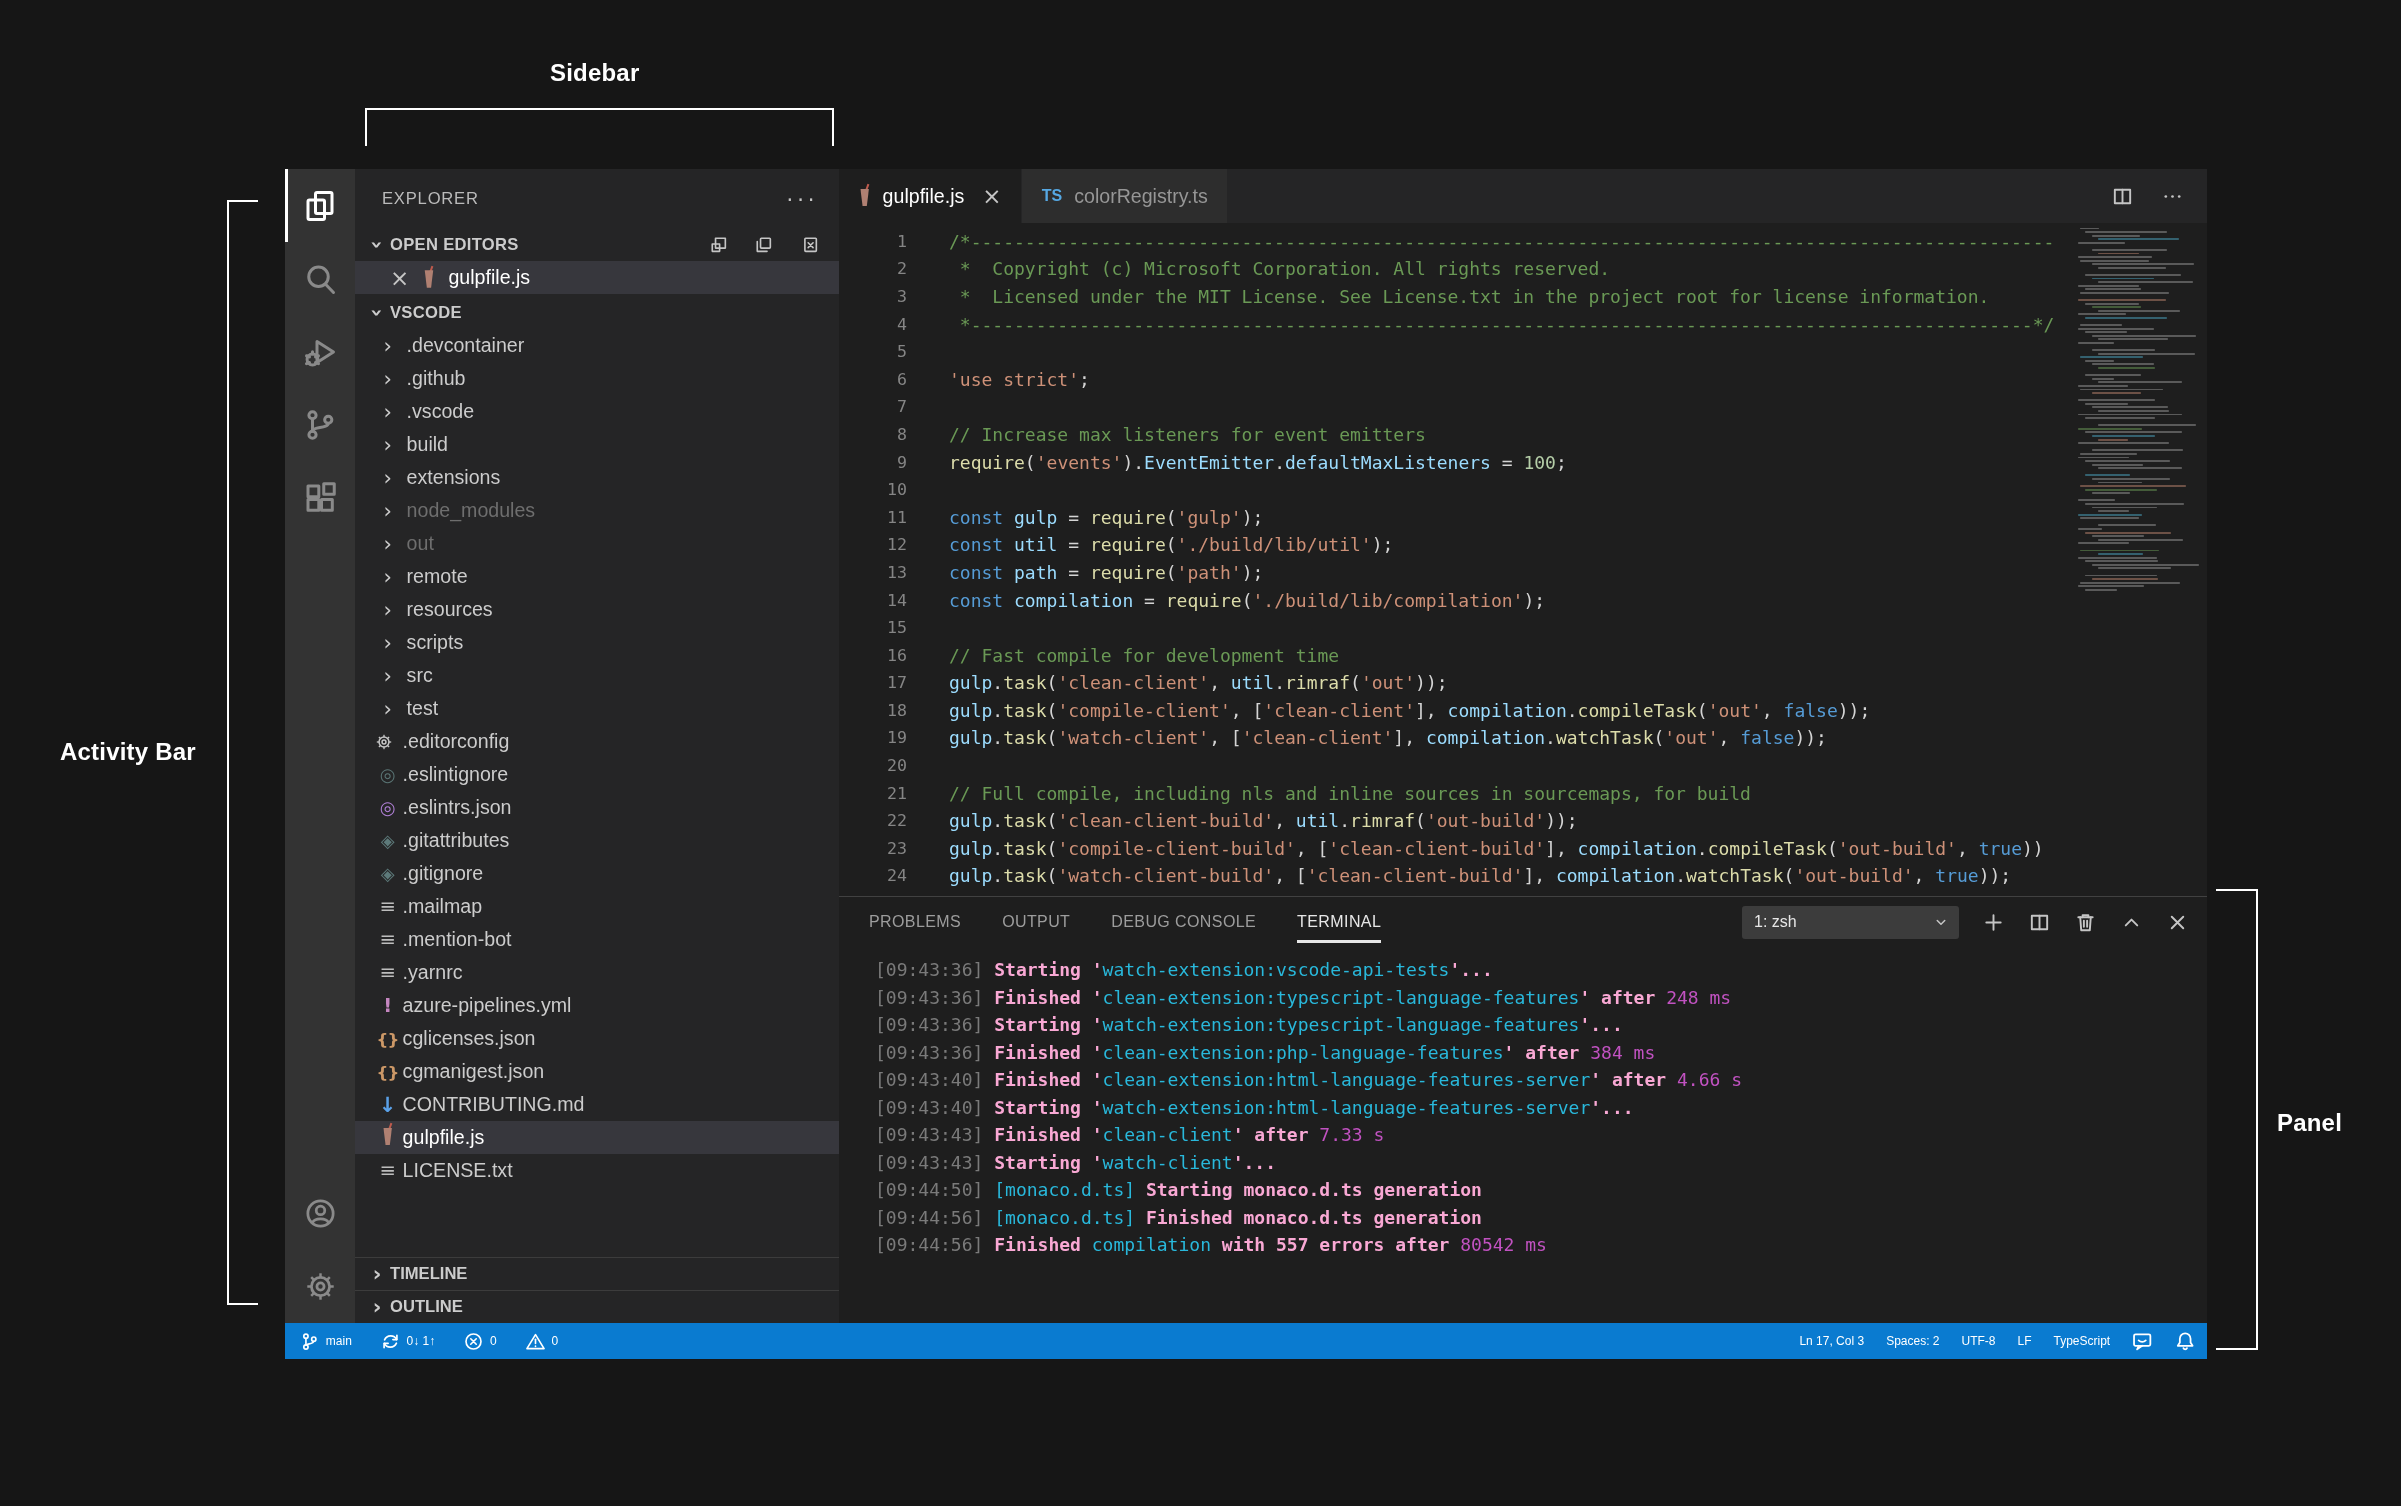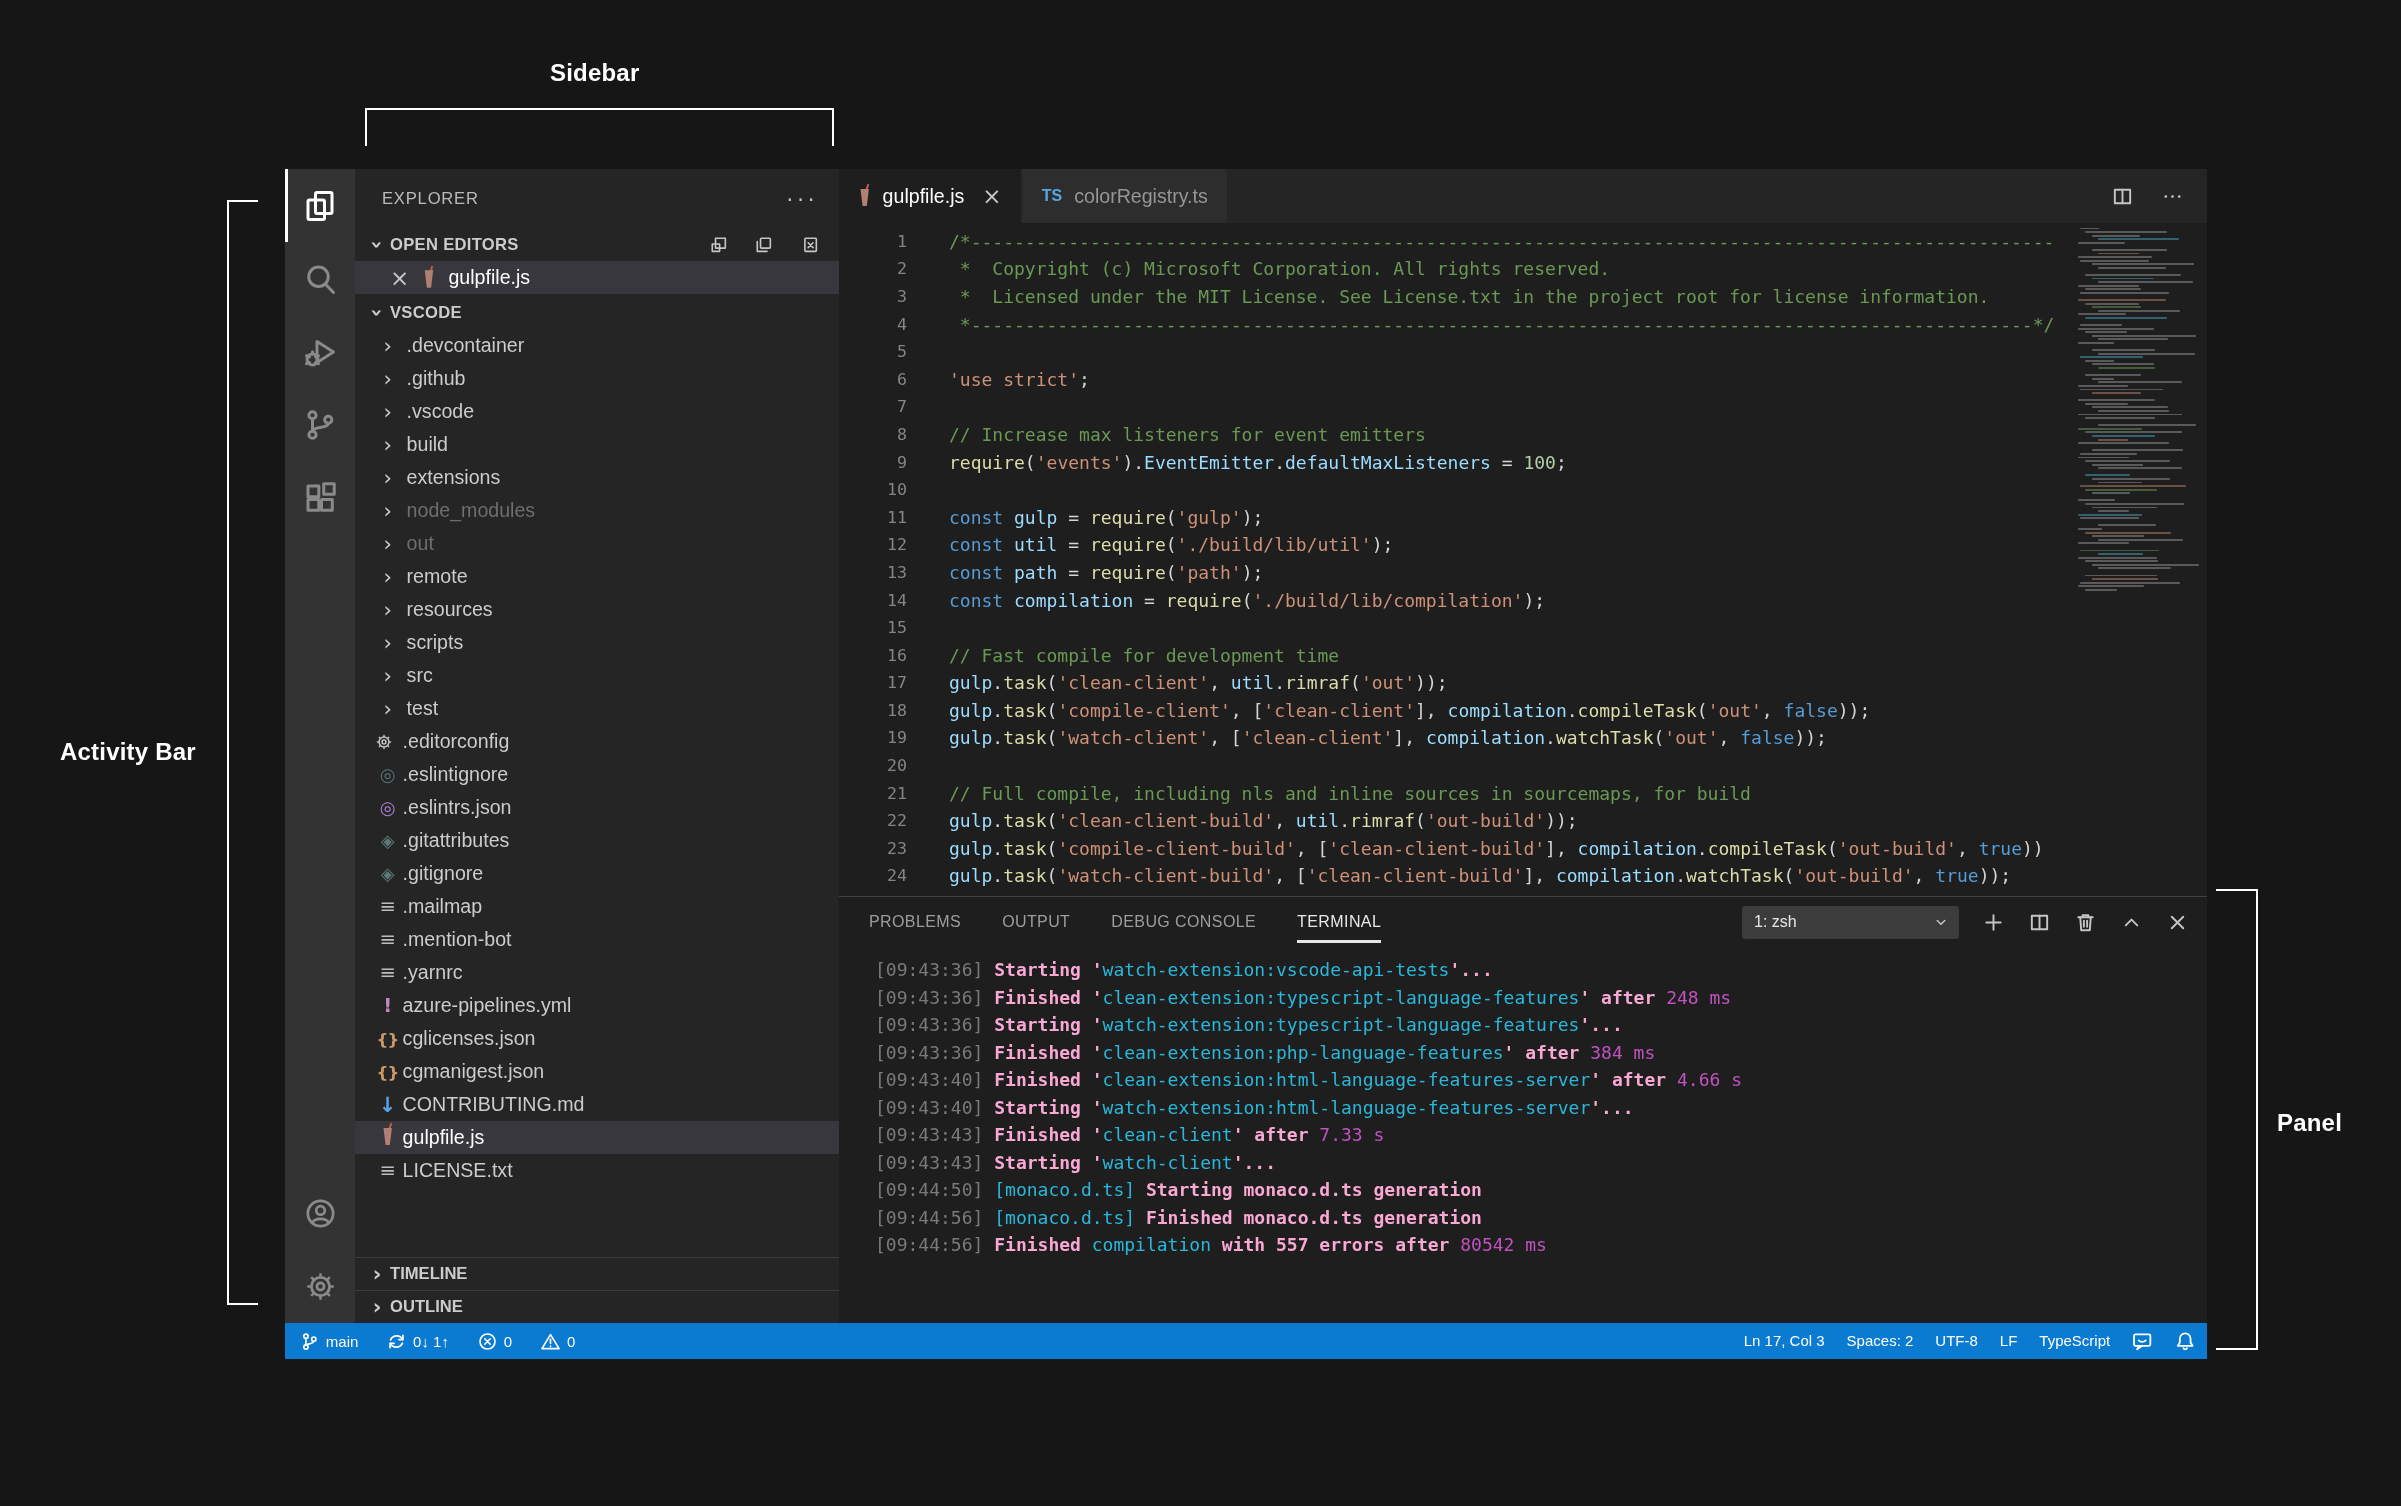--- a/index.html
+++ b/index.html
@@ -105,21 +105,21 @@
   .panel-actions { margin-left:auto; display:flex; align-items:center; gap:23px; padding-right:18px; }
   .shell-select { width:217px; height:33px; background:#3c3c3c; border-radius:3px; display:flex;
                   align-items:center; padding:0 9px 0 12px; font-size:16px; color:#e7e7e7; }
   .shell-select .sel-chev { margin-left:auto; }
   .terminal { padding:12px 0 0 36px; font-family:"DejaVu Sans Mono", monospace; font-size:18px; }
   .term-line { height:27.5px; white-space:pre; }
   .c-tm { color:#7a7a7a; } .c-pl { color:#f9a8d4;font-weight:bold; } .c-cy { color:#29b8db; } .c-mg { color:#c152c1; }
 
   
   .statusbar { height:36px; background:#0a7bd0; display:flex; align-items:center;
-               color:#ffffff; font-size:15px; padding:0 12px 0 15px; flex-shrink:0; }
+               color:#ffffff; font-size:12px; padding:0 12px 0 15px; flex-shrink:0; }
   .st-left { display:flex; align-items:center; gap:29px; }
   .st-right { margin-left:auto; display:flex; align-items:center; gap:22px; }
   .st-item { display:flex; align-items:center; gap:6.8px; }
   svg { display:block; }
 </style>
 </head>
 <body>
 
 <div class="ann-label lbl-sidebar">Sidebar</div>
 <div class="bracket bracket-sidebar"></div>

